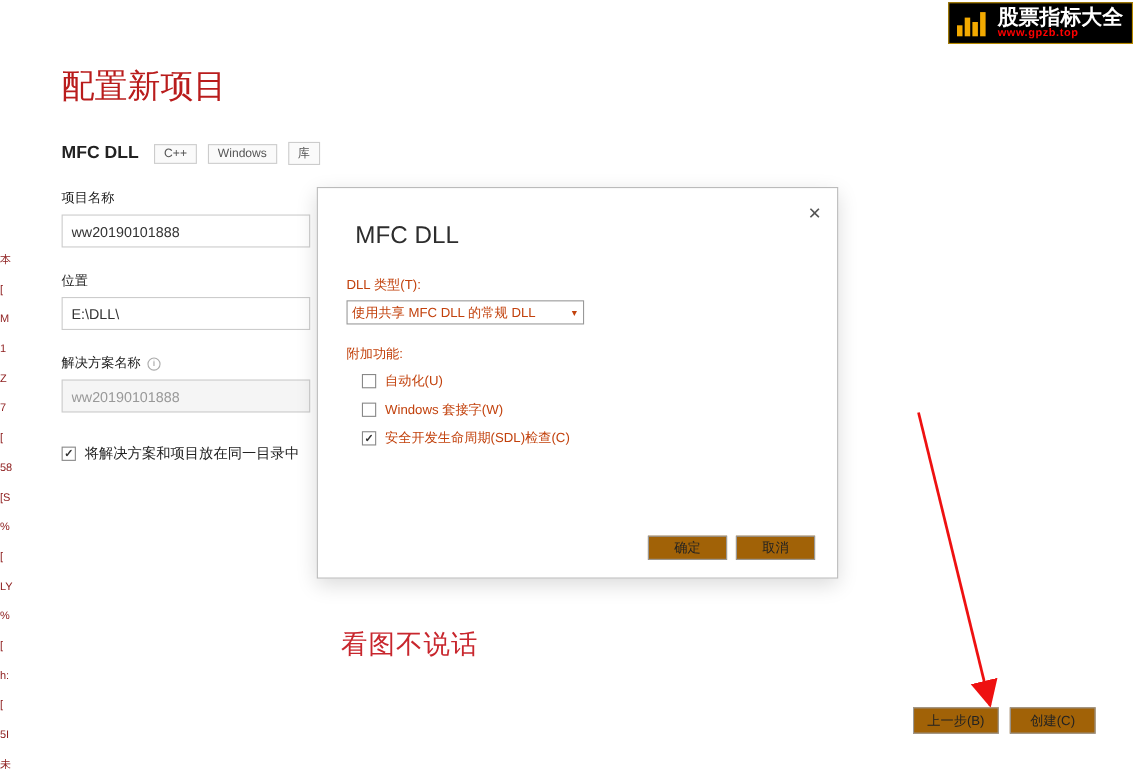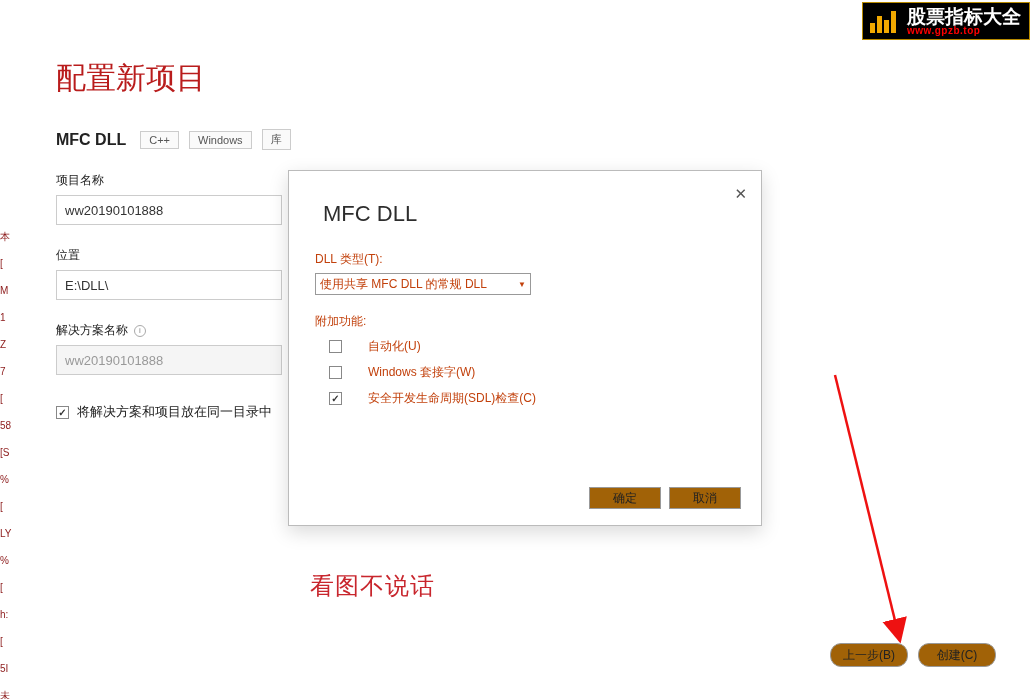--- a/index.html
+++ b/index.html
@@ -27,30 +27,30 @@
 .cb.on::after { content: "✓"; color: #333; font-weight: bold; }
 
 .dialog { position: absolute; left: 288px; top: 170px; width: 474px; height: 356px; background: #fff; border: 1px solid #bbb; box-shadow: 0 6px 18px rgba(0,0,0,.15); }
 .dialog-close { position: absolute; top: 14px; right: 14px; cursor: pointer; color: #555; font-size: 15px; font-family: sans-serif; }
 .dialog-title { font-size: 22px; font-weight: 400; color: #2d2d2d; margin: 30px 0 24px 34px; }
 .dialog-body { padding: 0 26px; font-size: 12px; color: #c2410c; }
 .dlg-label { margin-bottom: 5px; }
 .dlg-select { width: 216px; height: 22px; border: 1px solid #999; padding: 0 4px; font-size: 12px; position: relative; background: #fff; display: flex; align-items: center; justify-content: space-between; margin-bottom: 18px; }
 .dlg-select .caret { font-size: 8px; }
 .dlg-sublabel { margin-bottom: 8px; }
-.dlg-check { display: flex; align-items: center; gap: 26px; margin-left: 14px; margin-bottom: 9px; font-size: 12px; }
+.dlg-check { display: flex; align-items: center; gap: 8px; margin-left: 14px; margin-bottom: 9px; font-size: 12px; }
 .dialog-buttons { position: absolute; bottom: 16px; right: 20px; display: flex; gap: 8px; }
 .btn { min-width: 72px; height: 22px; border: 1px solid #999; background: #a16207; font-size: 12px; color: #222; display: inline-flex; align-items: center; justify-content: center; cursor: pointer; }
 
 .arrow-svg { position: absolute; left: 288px; top: 170px; width: 474px; height: 356px; pointer-events: none; }
 
 .red-caption { position: absolute; left: 310px; top: 570px; font-size: 24px; color: #c8262d; letter-spacing: 1px; }
 
 .bottom-buttons { position: absolute; right: 36px; bottom: 32px; display: flex; gap: 10px; }
-.bottom-buttons .btn { min-width: 78px; height: 24px; border-radius: 11px; }
+.bottom-buttons .btn { min-width: 78px; height: 24px; }
 
 .watermark { position: absolute; top: 2px; right: 2px; display: flex; align-items: center; background: #000; height: 38px; padding: 0 8px 0 4px; border: 1px solid #b88a00; }
 .wm-logo { width: 34px; height: 30px; background: #000; display: flex; align-items: flex-end; gap: 2px; padding: 3px; }
 .wm-logo .bar { width: 5px; background: #f2a900; }
 .wm-text { margin-left: 6px; line-height: 1; }
 .wm-top { color: #fff; font-size: 19px; font-weight: bold; }
 .wm-bot { color: #f00; font-size: 10px; font-weight: bold; letter-spacing: .5px; }
 </style>
 </head>
 <body>

